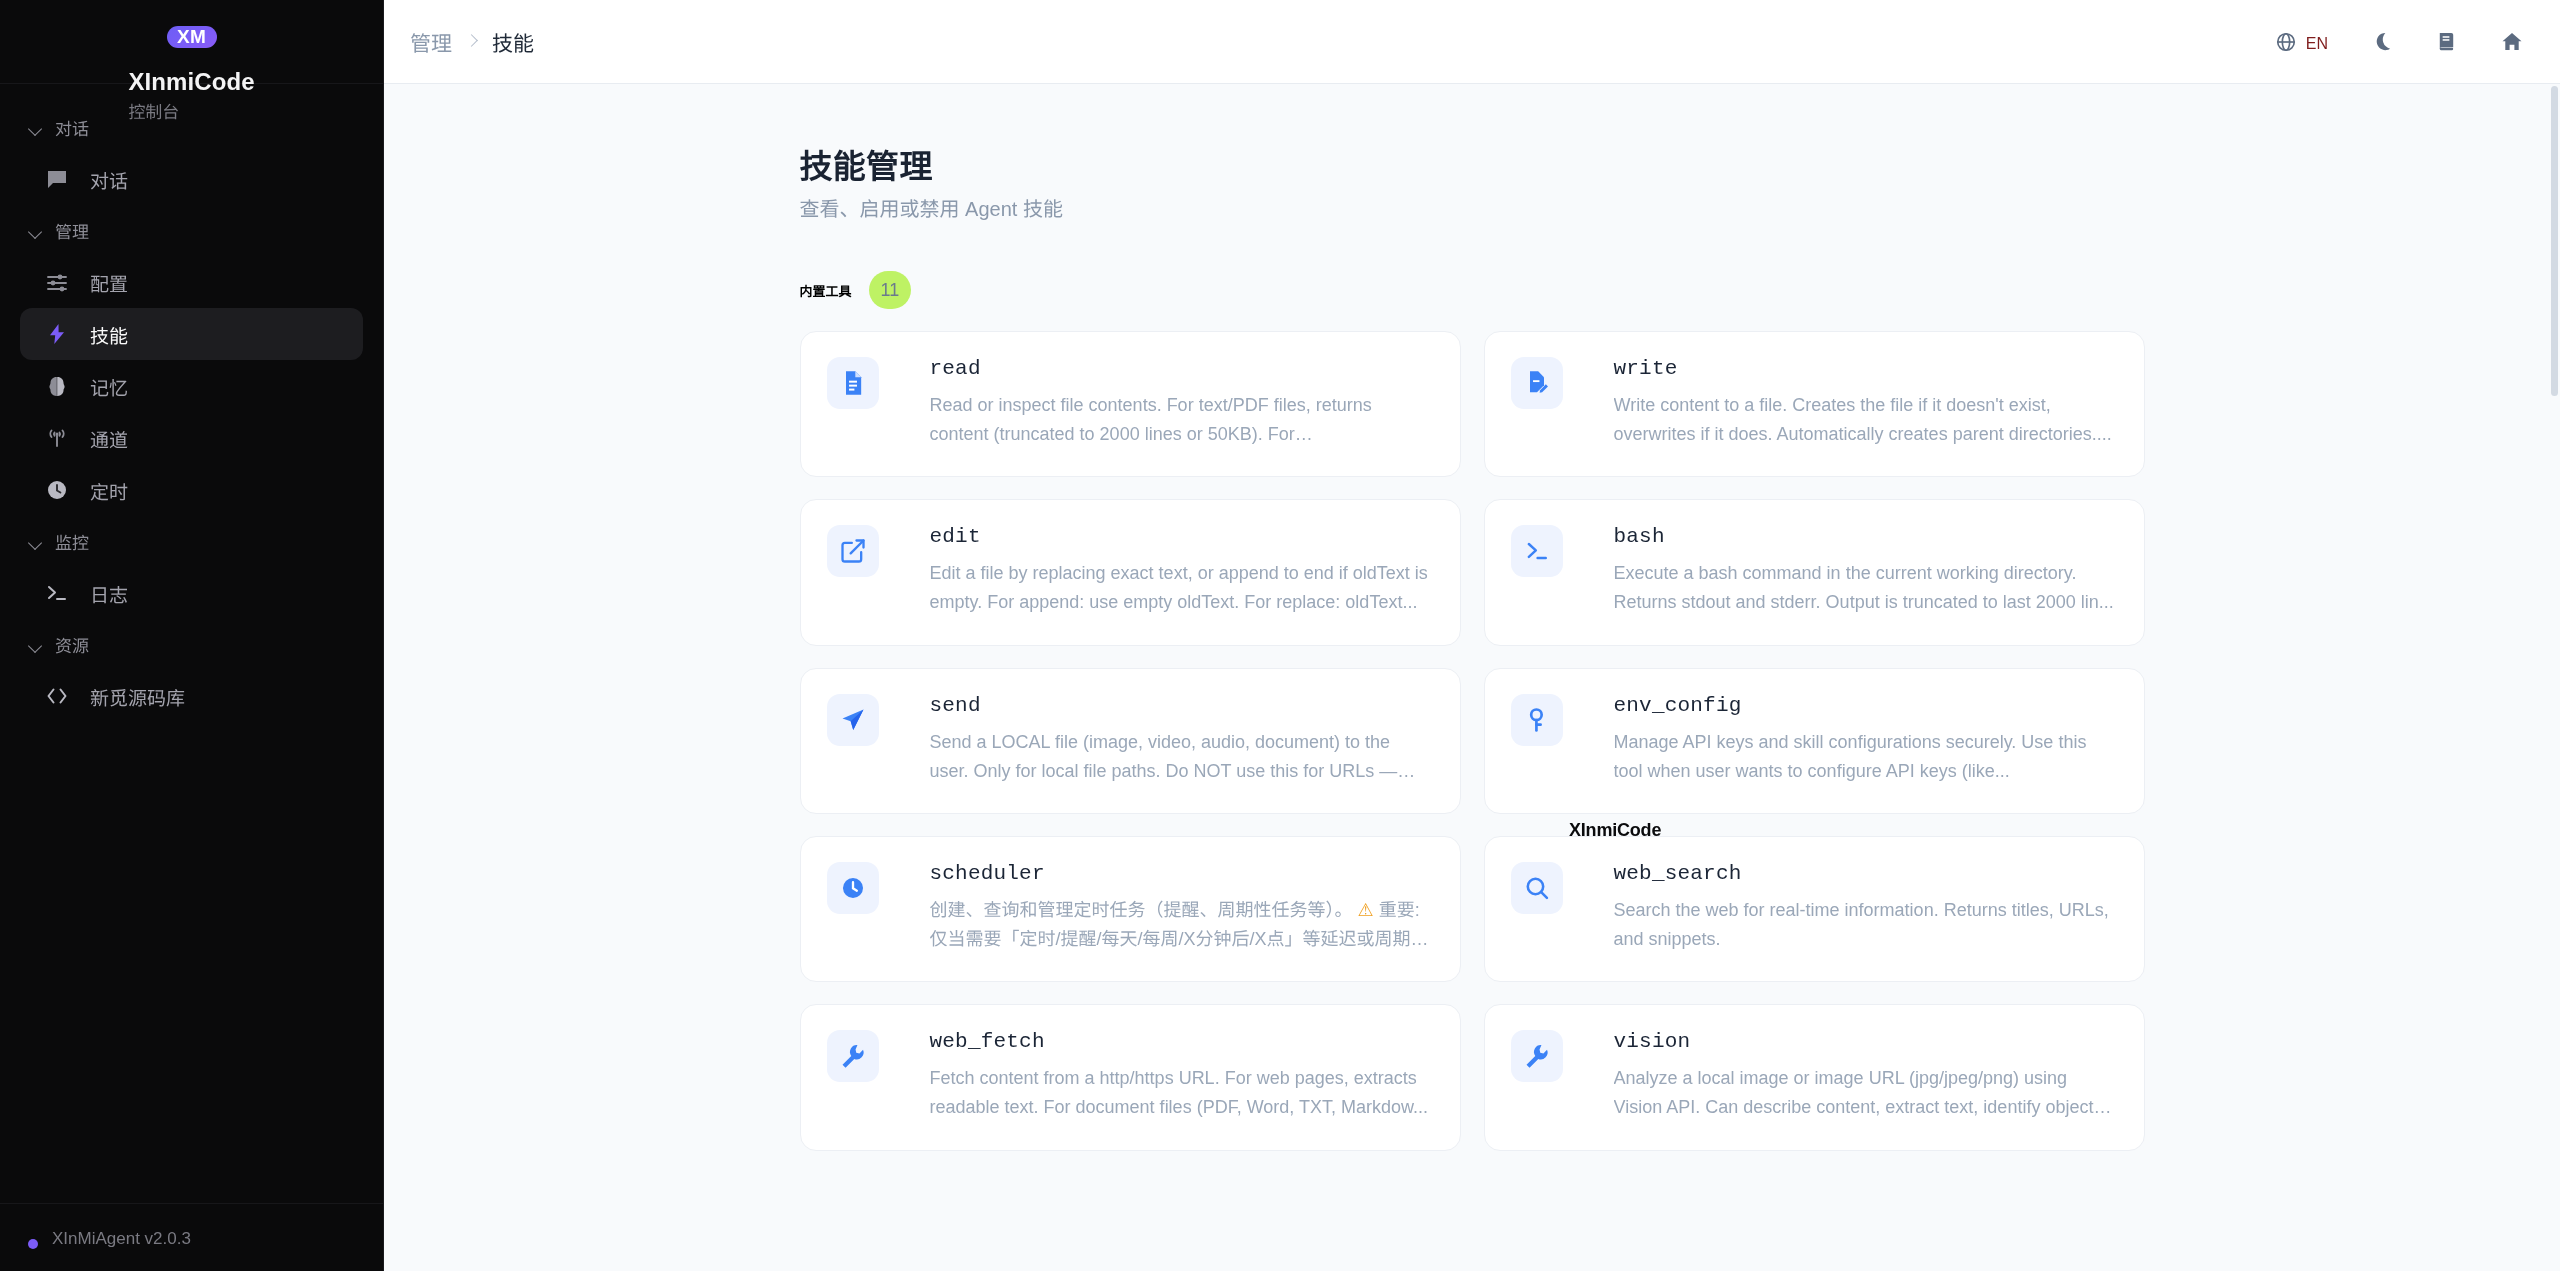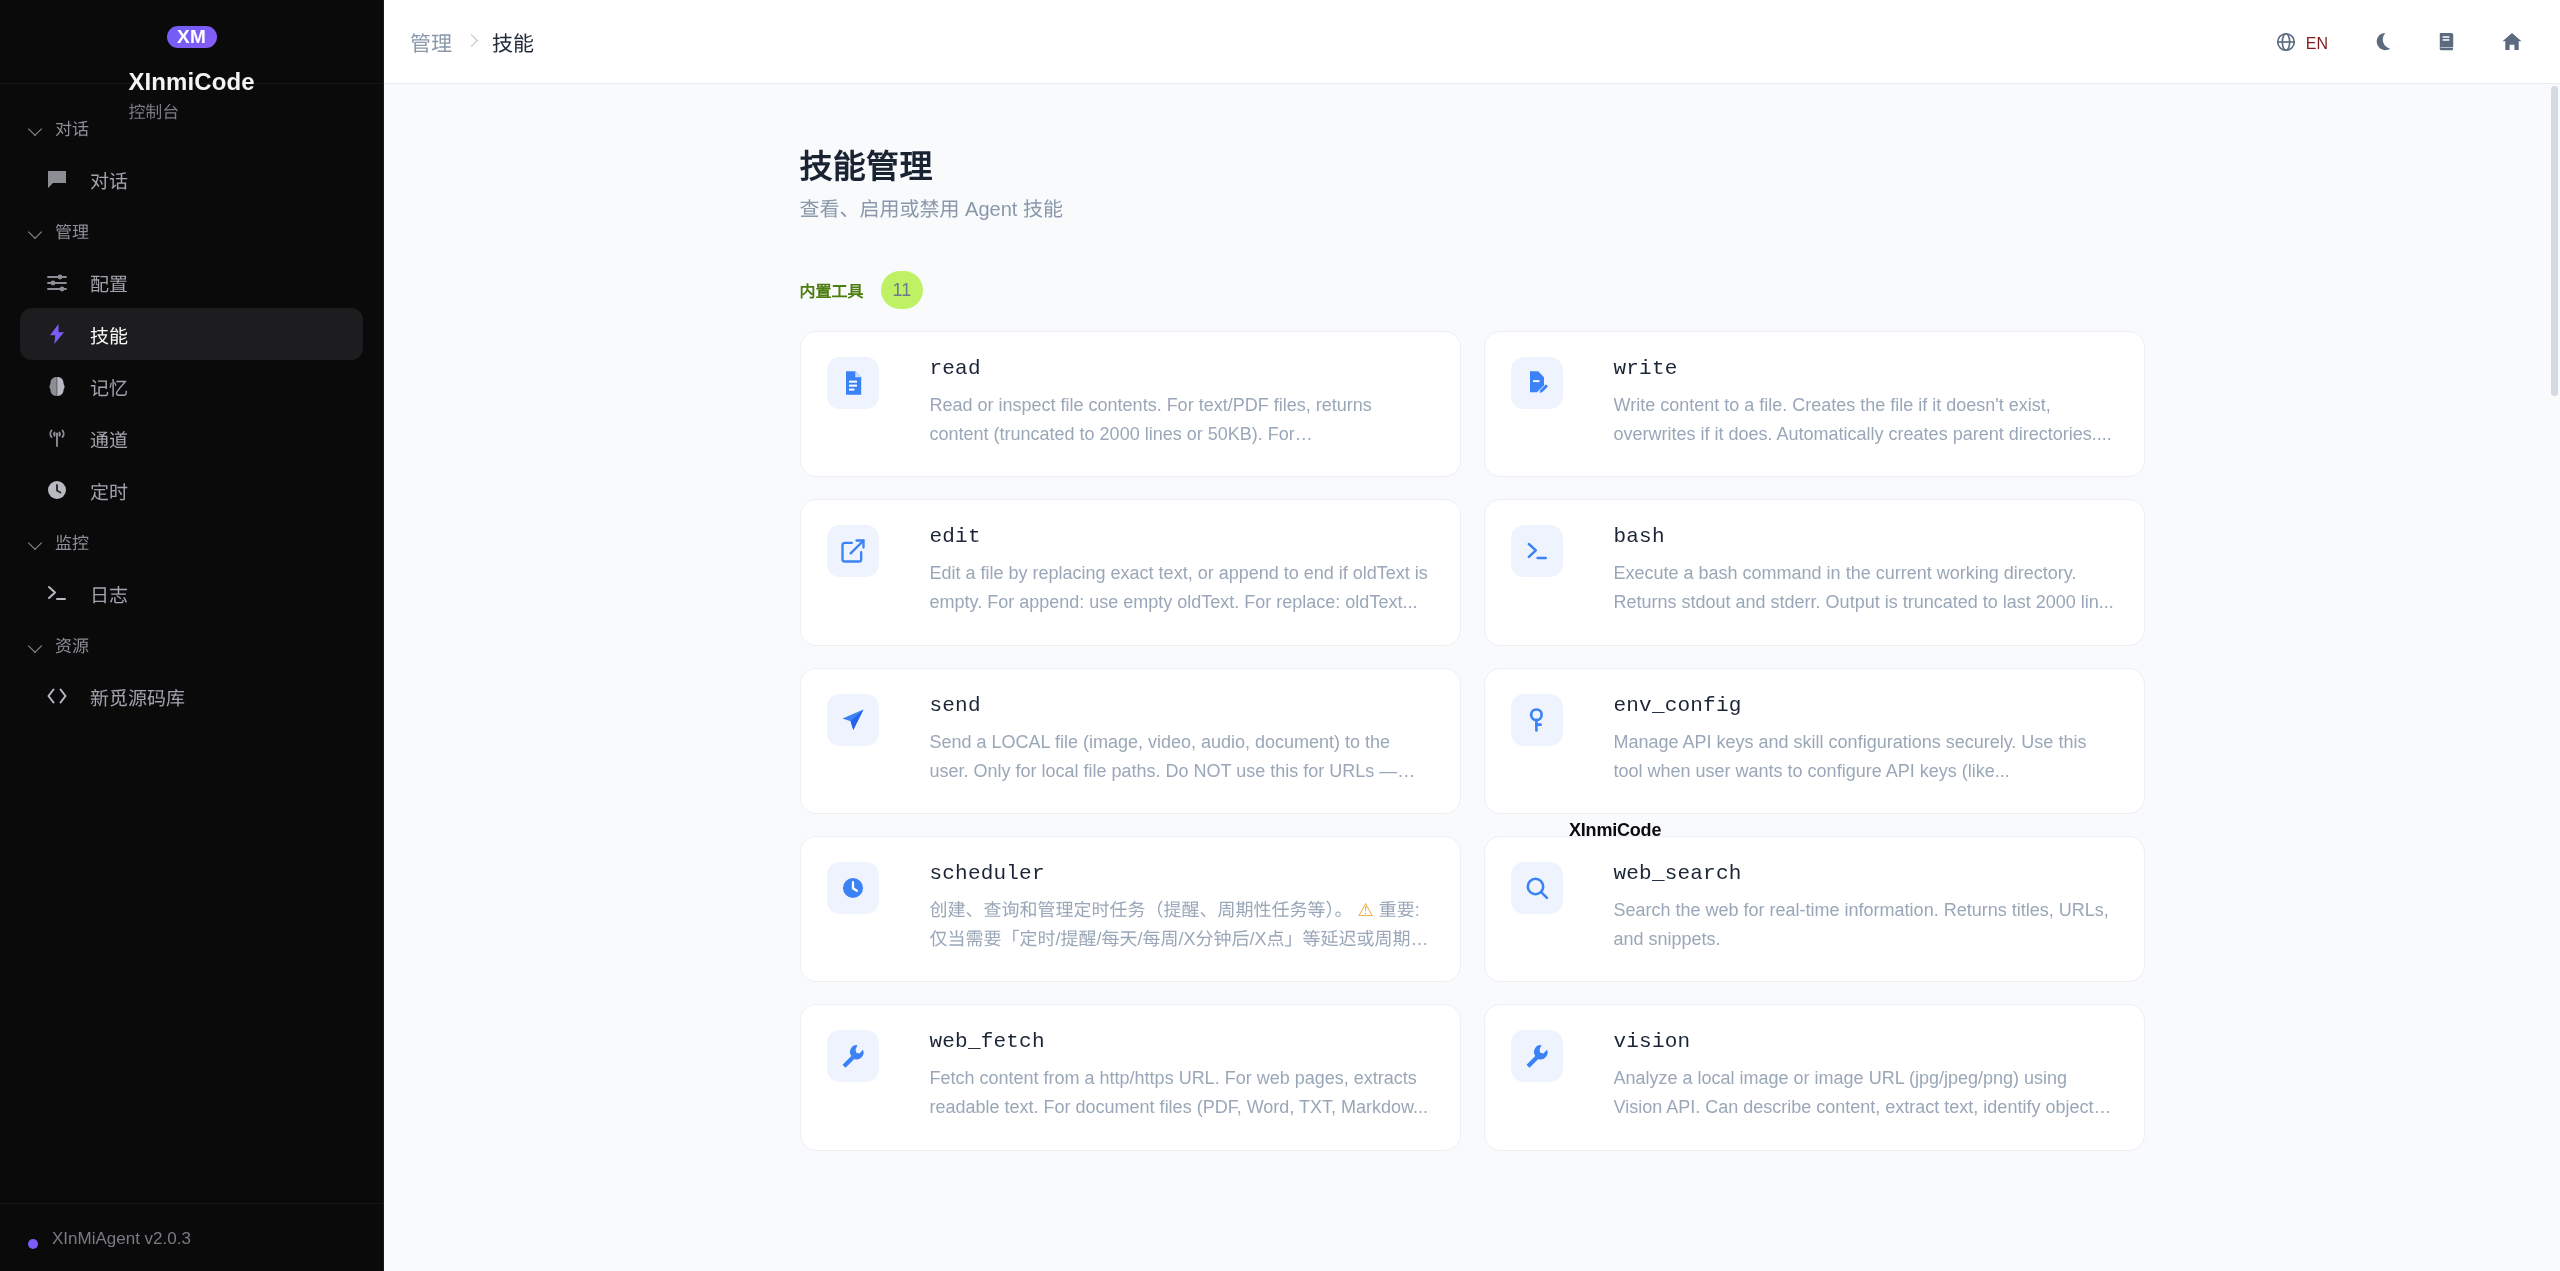--- a/index.html
+++ b/index.html
@@ -114,21 +114,21 @@
   .content-inner { padding: 56px 0 0 0; }
   .page-wrap { width: 1345px; margin: 0 auto; }
 
   .page-title { color: #1a2332; font-size: 33px; font-weight: 700; letter-spacing: .3px; }
   .page-sub { color: #8a98ab; font-size: 20px; margin-top: 5px; }
 
   .section-head {
     display: flex; align-items: center; gap: 17px;
     margin: 49px 0 22px 0;
   }
-  .section-title { color: #4d7c0f; font-size: 16px; font-weight: 700; }
+  .section-title { color: #000000; font-size: 13px; font-weight: 700; }
   .count-pill {
     min-width: 38px; height: 38px; padding: 0 12px;
     border-radius: 19px; background: #bef264;
     color: #6b7a8d; font-size: 18px;
     display: flex; align-items: center; justify-content: center;
   }
 
   .grid {
     display: grid;
     grid-template-columns: repeat(2, 1fr);

